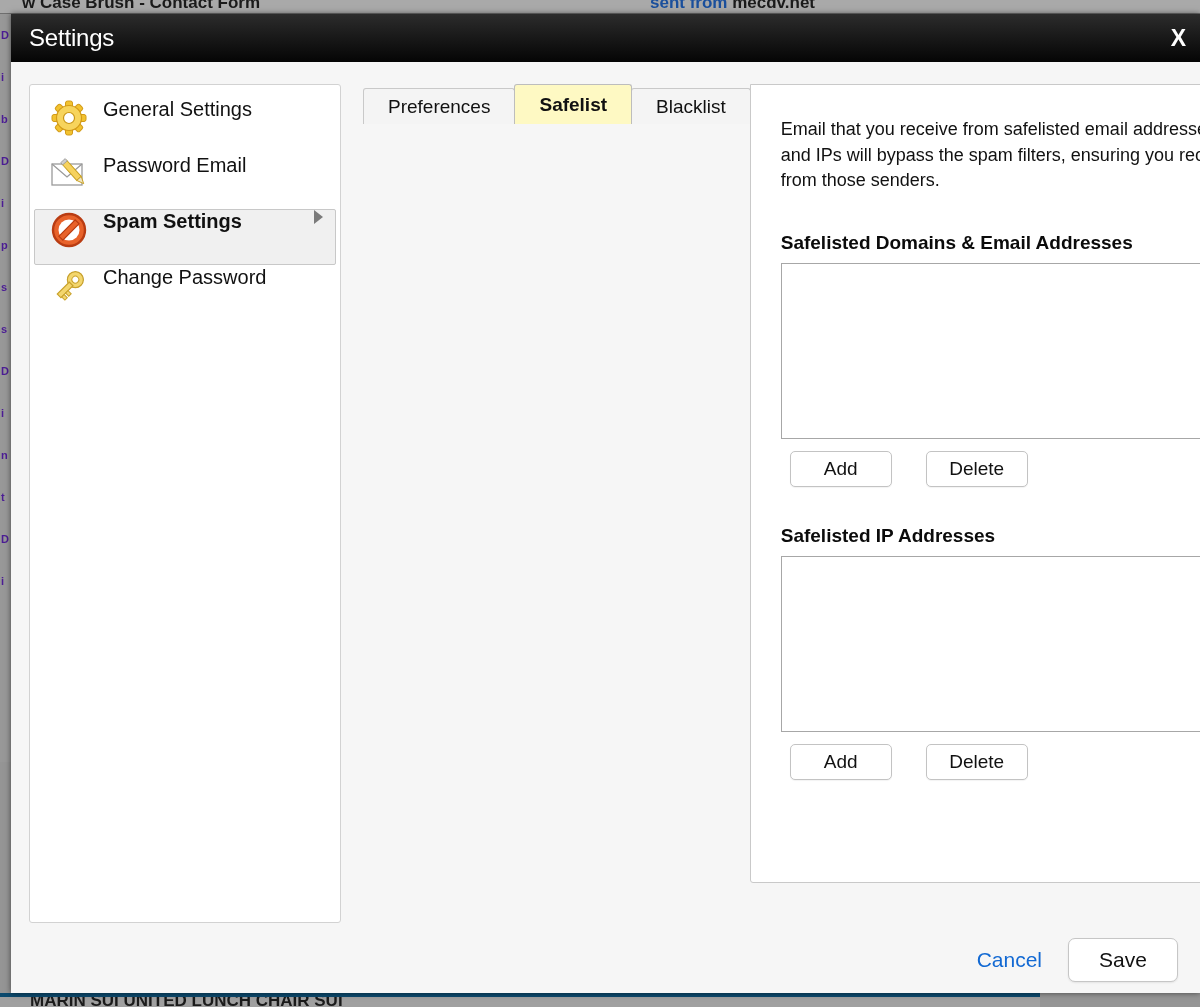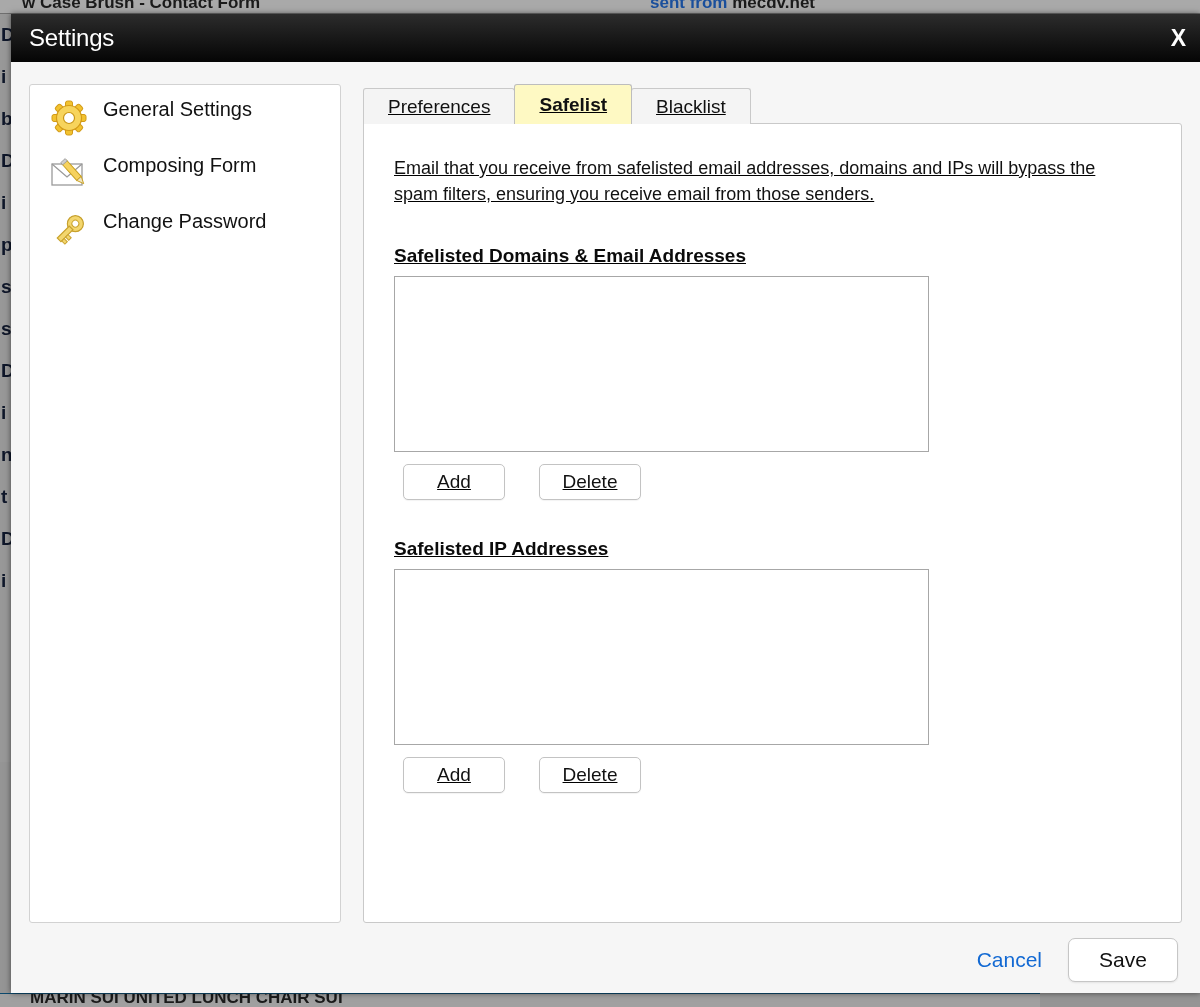--- a/index.html
+++ b/index.html
@@ -43,33 +43,33 @@
   .bg-topbar-text.left { left: 22px; }
   .bg-topbar-text.right { left: 650px; color: #1b1b1b; }
   .bg-topbar-text.right .blue { color: #1a4f9c; }
 
   .bg-left-col {
     position: absolute;
     left: 0; top: 14px;
     width: 12px; height: 748px;
     background: #989898;
     overflow: hidden;
-    font-size: 19px;
-    font-weight: bold;
-    color: #0f172a;
+    font-size: 11px;
+    font-weight: bold;
+    color: #4c1d95;
     line-height: 42px;
     padding-left: 1px;
   }
 
   .bg-bottom {
     position: absolute;
     left: 0; bottom: 0;
     width: 1040px; height: 14px;
     background: #a0a0a0;
-    border-top: 1px solid #0c4a6e;
+    border-top: 4px solid #0c4a6e;
     overflow: hidden;
   }
   .bg-bottom-text {
     position: absolute;
     top: -6px;
     left: 30px;
     font-size: 17px;
     font-weight: bold;
     color: #1b1b1b;
     white-space: nowrap;
@@ -169,23 +169,22 @@
     border-bottom: 7px solid transparent;
   }
 
   
   .ic-gear, .ic-env, .ic-ban, .ic-key { position: absolute; inset: 0; }
 
   
   .content-col {
     flex: 1 1 auto;
     display: flex;
-    flex-direction: column;
+    flex-direction: row;
     min-width: 0;
-    text-decoration: underline;
   }
   .tabs {
     display: flex;
     align-items: flex-end;
     height: 40px;
     position: relative;
     z-index: 2;
     margin-bottom: -1px;
   }
   .tab {
@@ -339,24 +338,35 @@
           <svg class="ic-env" viewBox="0 0 40 40" xmlns="http://www.w3.org/2000/svg">
             <rect x="3" y="10" width="30" height="21" fill="#ffffff" stroke="#9a9a9a" stroke-width="1.3"></rect>
             <path d="M3 10 L18 23 L33 10" fill="none" stroke="#9a9a9a" stroke-width="1.3"></path>
             <g transform="rotate(-42 26 20)">
               <rect x="23" y="4" width="6" height="22" fill="#f6d25e" stroke="#c8a020" stroke-width="1"></rect>
               <polygon points="23,26 29,26 26,33" fill="#f0e4c0" stroke="#c8a020" stroke-width="0.9"></polygon>
               <rect x="23" y="2" width="6" height="3" fill="#cfcfcf" stroke="#9a9a9a" stroke-width="0.8"></rect>
             </g>
           </svg>
         </span>
-        <span class="side-label">Composing Form</span>
-      </div>
-
-
+        <span class="side-label">Password Email</span>
+      </div>
+
+
+      <div class="side-item selected">
+        <span class="side-icon">
+          <svg class="ic-ban" viewBox="0 0 40 40" xmlns="http://www.w3.org/2000/svg">
+            <circle cx="20" cy="20" r="16" fill="#e8622a" stroke="#b93c12" stroke-width="2.4"></circle>
+            <circle cx="20" cy="20" r="10.5" fill="#ffffff"></circle>
+            <rect x="8.5" y="17.2" width="23" height="5.6" fill="#e8622a" stroke="#b93c12" stroke-width="1.1" transform="rotate(-45 20 20)"></rect>
+          </svg>
+        </span>
+        <span class="side-label">Spam Settings</span>
+        <span class="side-arrow"></span>
+      </div>
 
       <div class="side-item">
         <span class="side-icon">
           <svg class="ic-key" viewBox="0 0 40 40" xmlns="http://www.w3.org/2000/svg">
             <g transform="rotate(45 20 20)">
               <circle cx="20" cy="11" r="8" fill="#f3d濃"></circle>
               <circle cx="20" cy="11" r="8" fill="#f3d66e" stroke="#c9a22c" stroke-width="1.2"></circle>
               <circle cx="20" cy="11" r="3.4" fill="#ffffff" stroke="#c9a22c" stroke-width="1"></circle>
               <rect x="17.4" y="17" width="5.2" height="17" fill="#f3d66e" stroke="#c9a22c" stroke-width="1.2"></rect>
               <rect x="22.6" y="24" width="4.5" height="3.4" fill="#f3d66e" stroke="#c9a22c" stroke-width="1"></rect>

